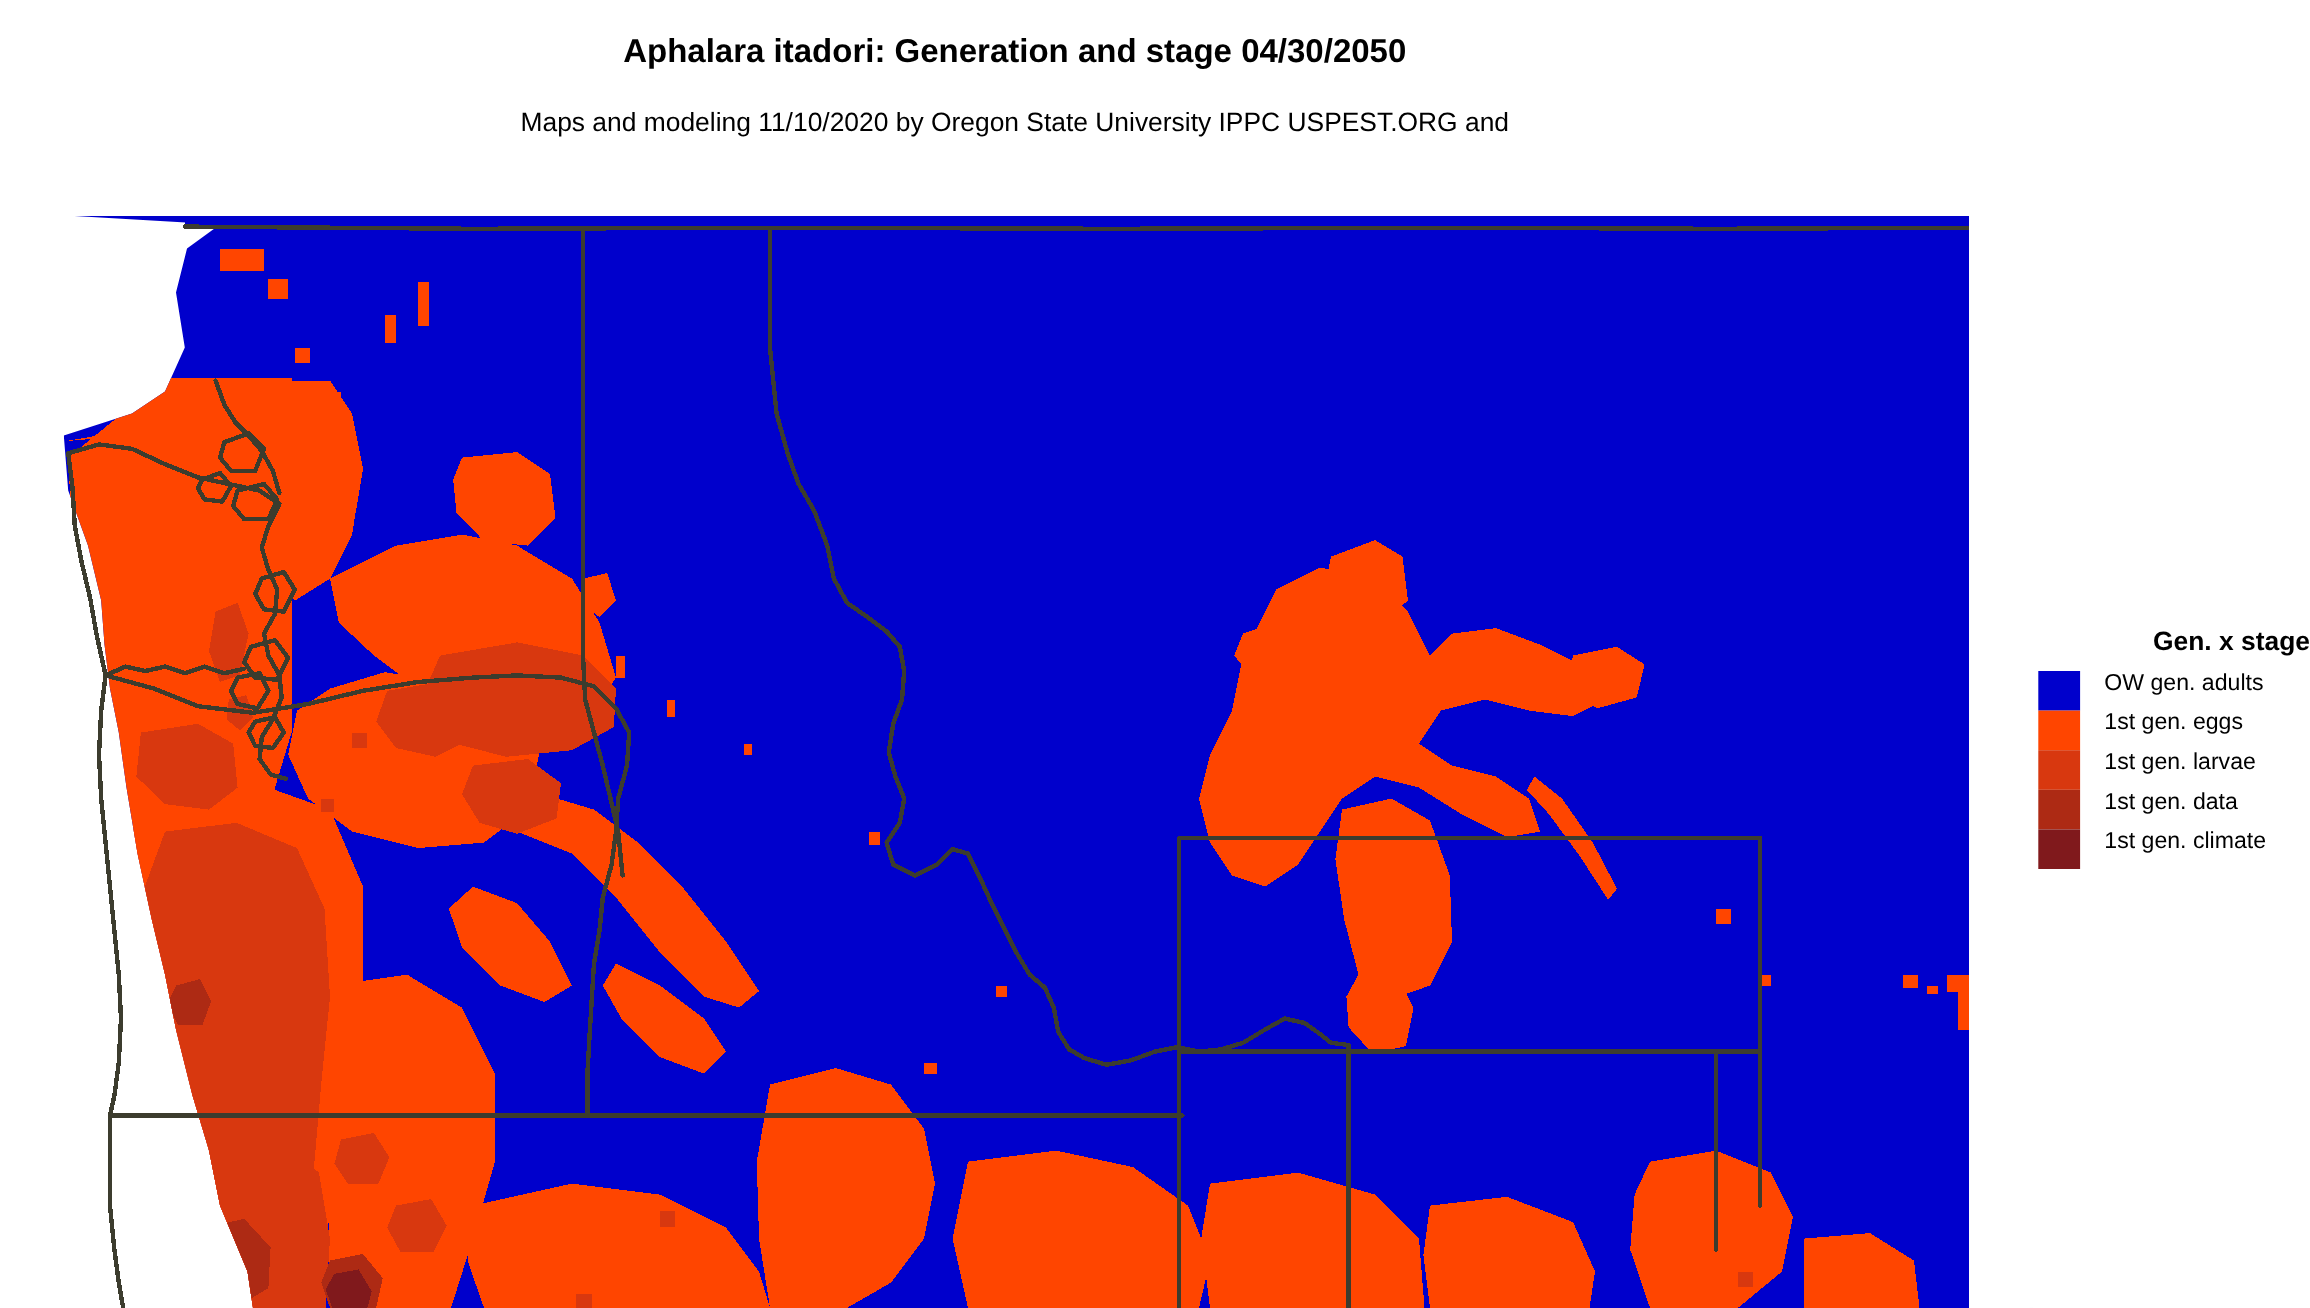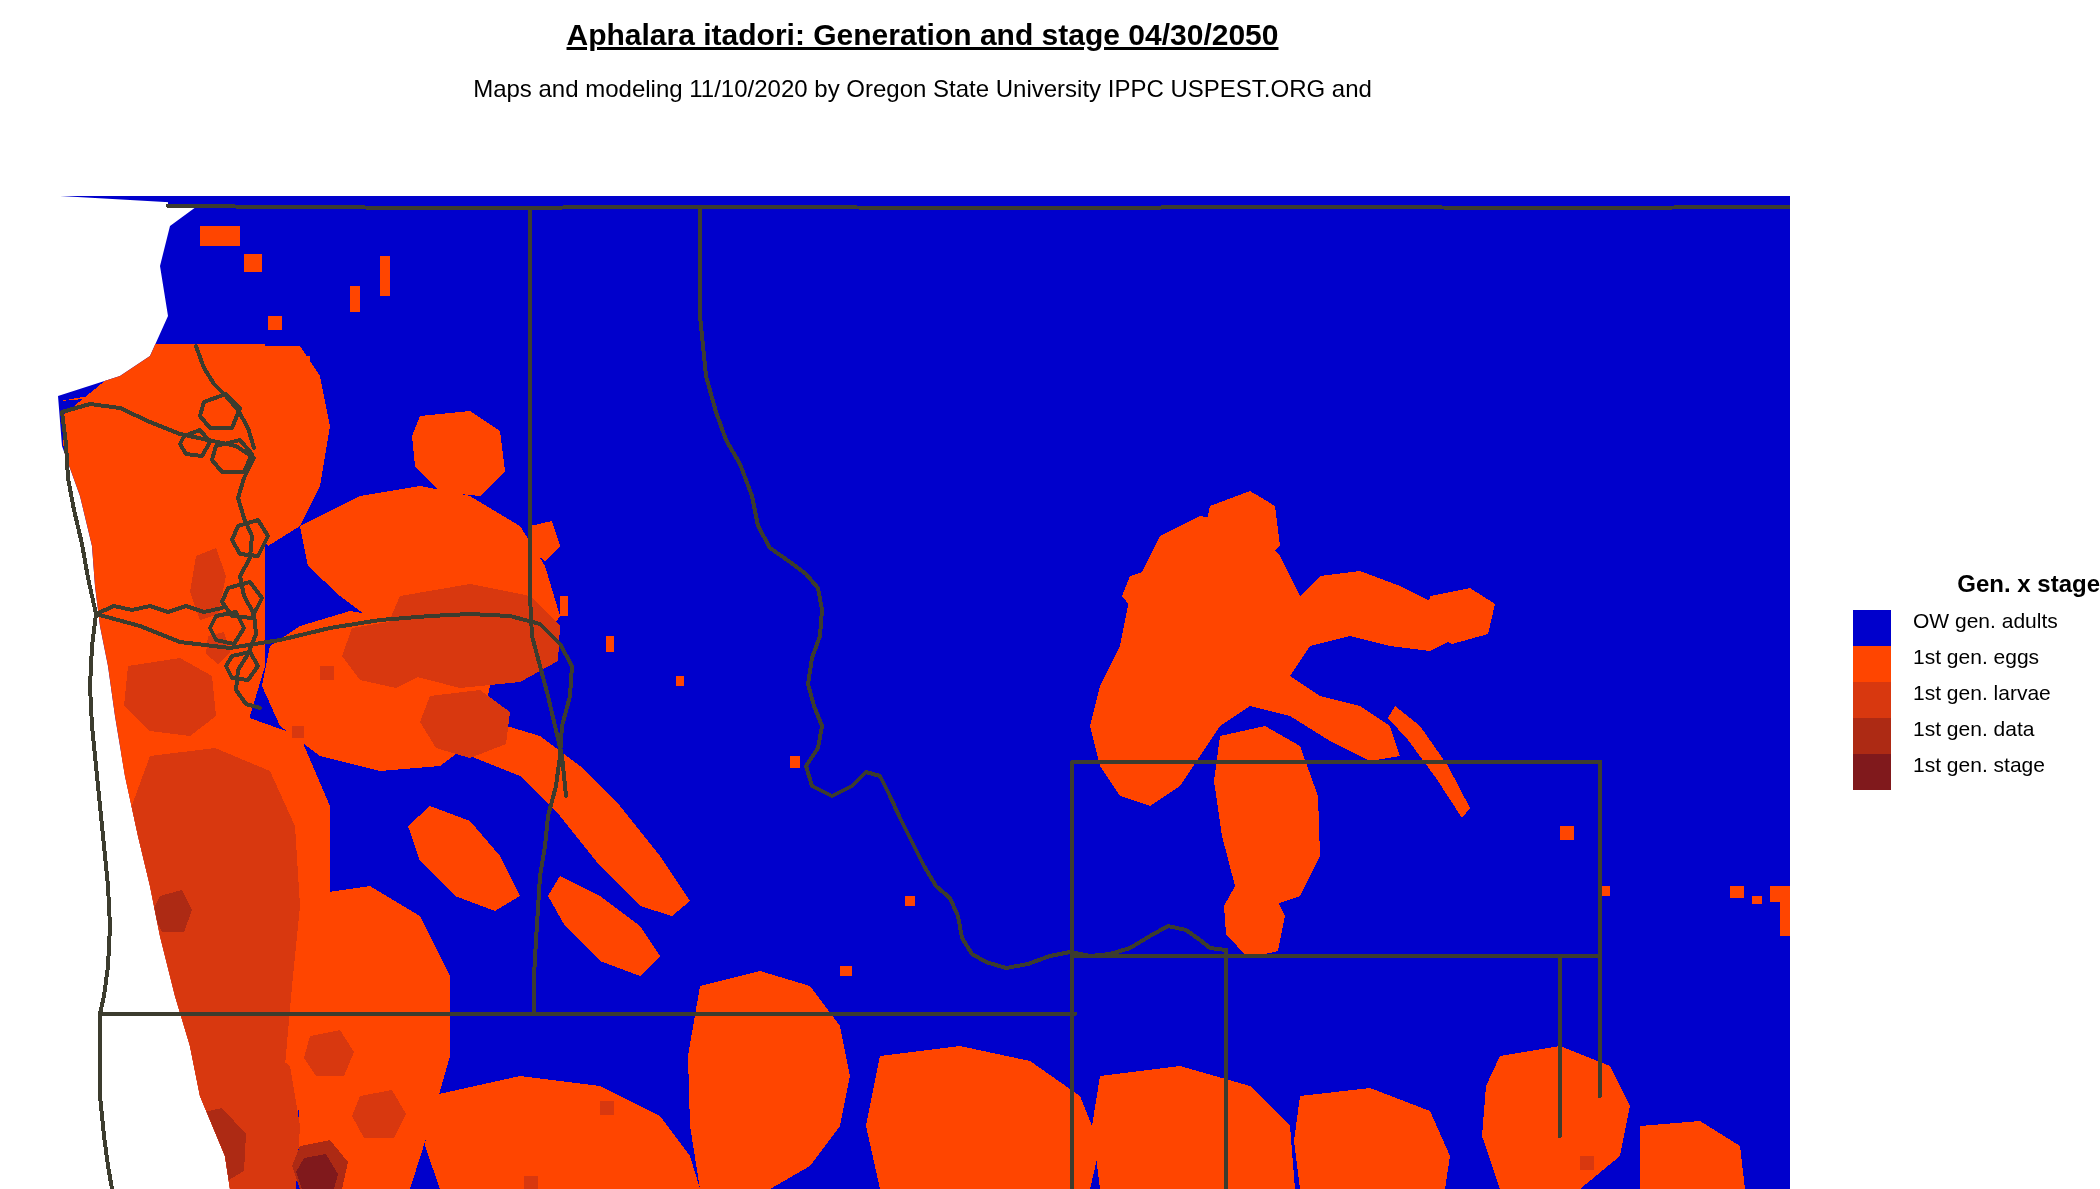--- a/index.html
+++ b/index.html
@@ -21,30 +21,29 @@
     position: absolute;
     left: 0;
     top: 0;
     width: 1845px;
     height: 196px;
     text-align: center;
     background: #ffffff;
   }
   #map-title {
     margin: 0;
-    padding-top: 18px;
+    padding-top: 30px;
     font-size: 30px;
     font-weight: bold;
     color: #000000;
     letter-spacing: 0px;
     line-height: 1.15;
-    text-decoration: underline;
   }
   #map-subtitle {
-    margin: 5px auto;
+    margin: 16px auto;
     padding-top: 16px;
     width: 1180px;
     font-size: 24px;
     font-weight: normal;
     color: #000000;
     line-height: 1.25;
   }
   .sub-line { display: block; }
 
   
@@ -394,17 +393,17 @@
       <span class="legend-label">1st gen. larvae</span>
     </div>
 
     <div class="legend-row">
       <span class="legend-swatch" style="background:#ad2a14"></span>
       <span class="legend-label">1st gen. data</span>
     </div>
 
     <div class="legend-row">
       <span class="legend-swatch" style="background:#80191c"></span>
-      <span class="legend-label">1st gen. stage</span>
+      <span class="legend-label">1st gen. climate</span>
     </div>
 
   </div>
 </div>
 
 </body></html>

